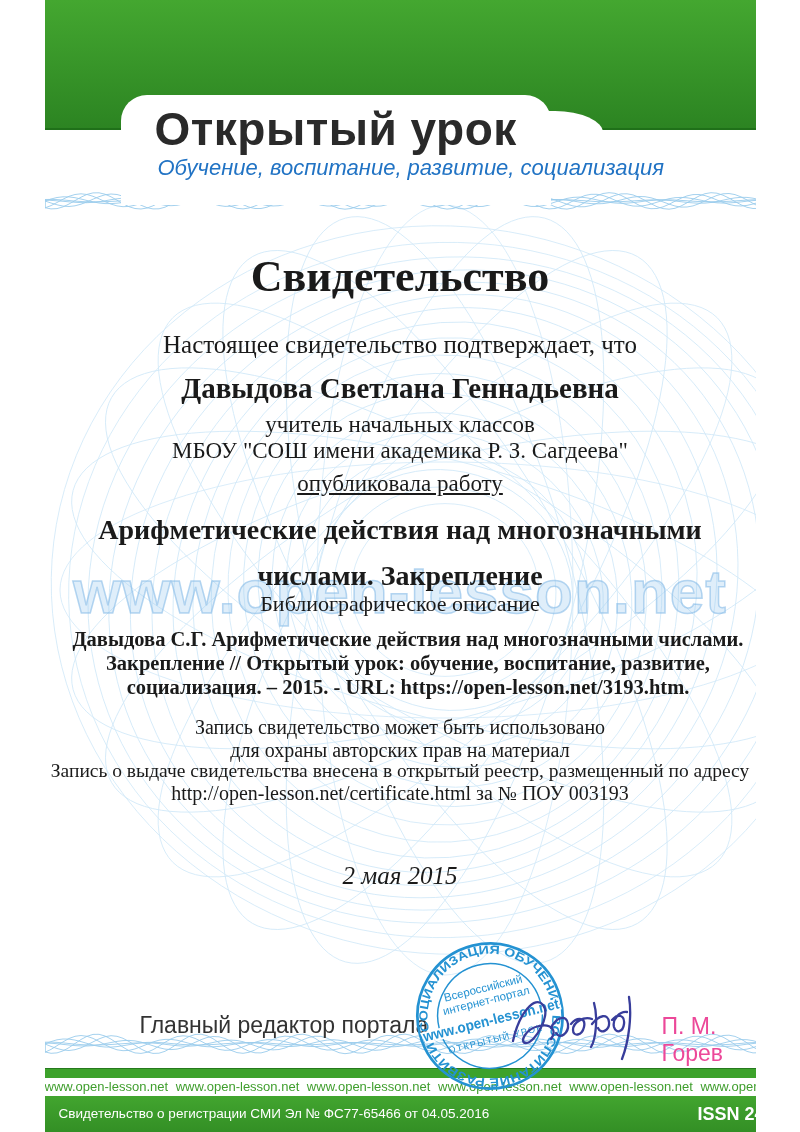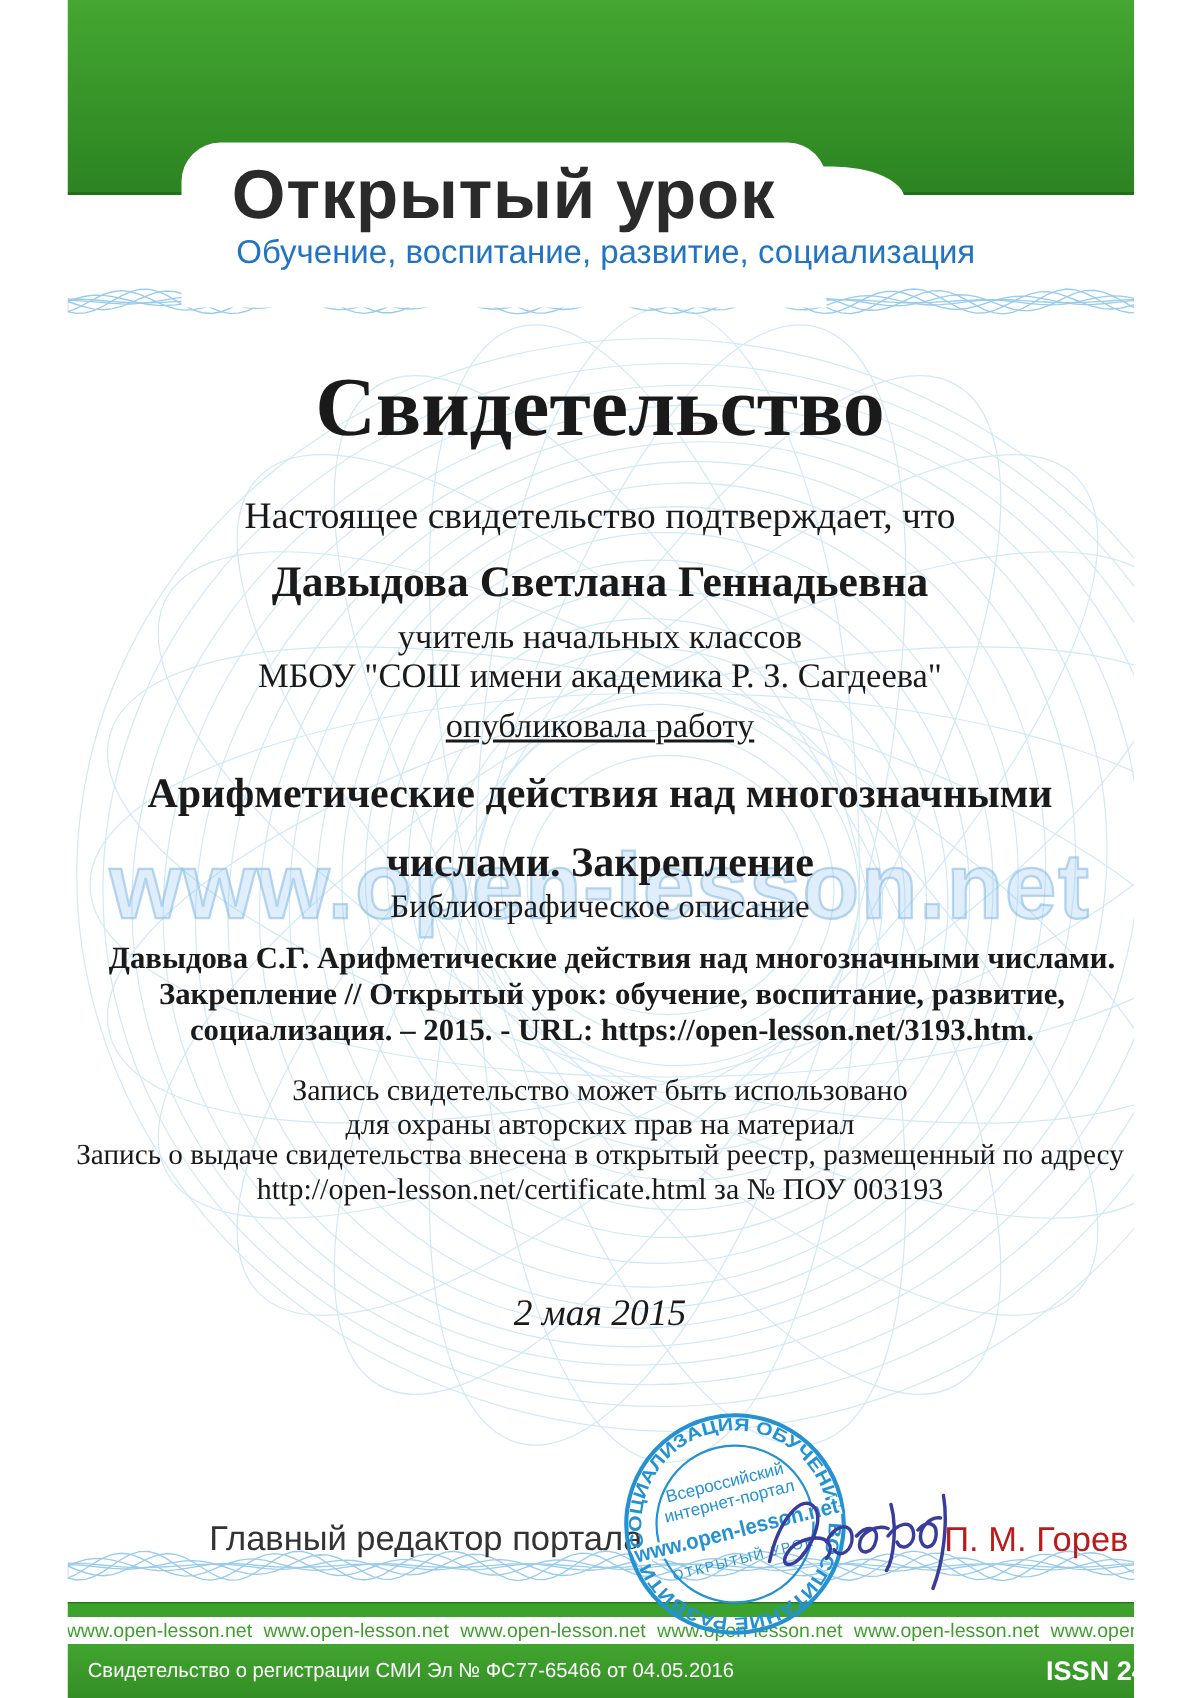--- a/index.html
+++ b/index.html
@@ -12,56 +12,56 @@
   .hdr-line1{position:absolute;left:77px;top:24px;color:#fff;font-size:27px;font-weight:700;letter-spacing:.2px;}
   .hdr-line2{position:absolute;left:77px;top:55px;color:#fff;font-size:23px;font-weight:400;}
 
   
   .banner{position:absolute;left:76px;top:95px;width:430px;height:110px;background:#fff;
     border-radius:26px 26px 0 0;z-index:3;}
   .banner-step{position:absolute;left:494px;top:111px;width:64px;height:60px;background:#fff;
     border-top-right-radius:48px 22px;z-index:3;}
   .banner-title{position:absolute;left:110px;top:102px;font-size:46px;font-weight:600;color:#2a2a2a;
     letter-spacing:.5px;z-index:4;}
-  .banner-subtitle{position:absolute;left:113px;top:155px;font-size:22px;font-weight:500;
+  .banner-subtitle{position:absolute;left:113px;top:155px;font-size:22px;font-style:italic;font-weight:500;
     color:#2173c4;z-index:4;}
 
   
   .band-svg{position:absolute;left:0;z-index:1;}
   #bandTop{top:190px;}
   #bandBottom{top:1031px;}
   #rosette{position:absolute;left:0;top:200px;z-index:0;}
 
   .watermark{position:absolute;left:0;right:0;top:556px;text-align:center;z-index:1;
     font-size:62px;font-weight:700;letter-spacing:1px;color:rgba(150,200,238,.30);
     -webkit-text-stroke:1.5px rgba(125,182,230,.55);}
 
   
   .ser{font-family:"Liberation Serif","DejaVu Serif",serif;color:#1a1a1a;}
   .ctr{position:absolute;left:0;right:0;text-align:center;z-index:2;}
-  .cert-title{top:240px;font-size:56px;font-weight:700;}
+  .cert-title{top:251px;font-size:44px;font-weight:700;}
   .statement{top:331px;font-size:25px;}
   .recipient-name{top:372px;font-size:29px;font-weight:700;}
   .recipient-position{top:412px;font-size:23px;}
   .recipient-school{top:438px;font-size:23px;}
   .action-line{top:471px;font-size:23px;text-decoration:underline;}
   .work-title{top:507px;font-size:28px;font-weight:700;line-height:46px;}
   .work-title span{display:inline-block;max-width:680px;}
   .bib-heading{top:591px;font-size:22px;}
   .bib-text{top:627px;font-size:20.5px;font-weight:700;line-height:24px;padding-left:16px;}
   .bib-text span{display:inline-block;max-width:715px;}
   .usage-1{top:716px;font-size:20px;}
   .usage-2{top:739px;font-size:20px;}
   .registry-1{top:760px;font-size:19.5px;}
   .registry-2{top:782px;font-size:20px;}
   .issue-date{top:862px;font-size:25px;font-style:italic;}
 
   
   .editor-label{position:absolute;left:95px;top:1012px;font-size:23px;color:#333;z-index:2;}
-  .editor-name{position:absolute;left:585px;top:1013px;font-size:23px;color:#b91c1c;z-index:2;}
+  .editor-name{position:absolute;left:617px;top:1013px;font-size:23px;color:#ec4899;z-index:2;}
   .stamp-wrap{position:absolute;left:367px;top:938px;width:156px;height:156px;
     transform:rotate(-14deg);z-index:6;}
   .stamp-wrap svg{width:156px;height:156px;}
   .signature-svg{position:absolute;left:460px;top:983px;z-index:7;}
 
   
   .footer-thinbar{position:absolute;left:0;top:1068px;width:800px;height:10px;
     background:#3da22b;border-top:1px solid #267a1e;z-index:3;}
   .footer-urlstrip{position:absolute;left:0;top:1078px;width:800px;height:18px;background:#fff;
     color:#3f9e2d;font-size:13px;line-height:18px;white-space:nowrap;overflow:hidden;

